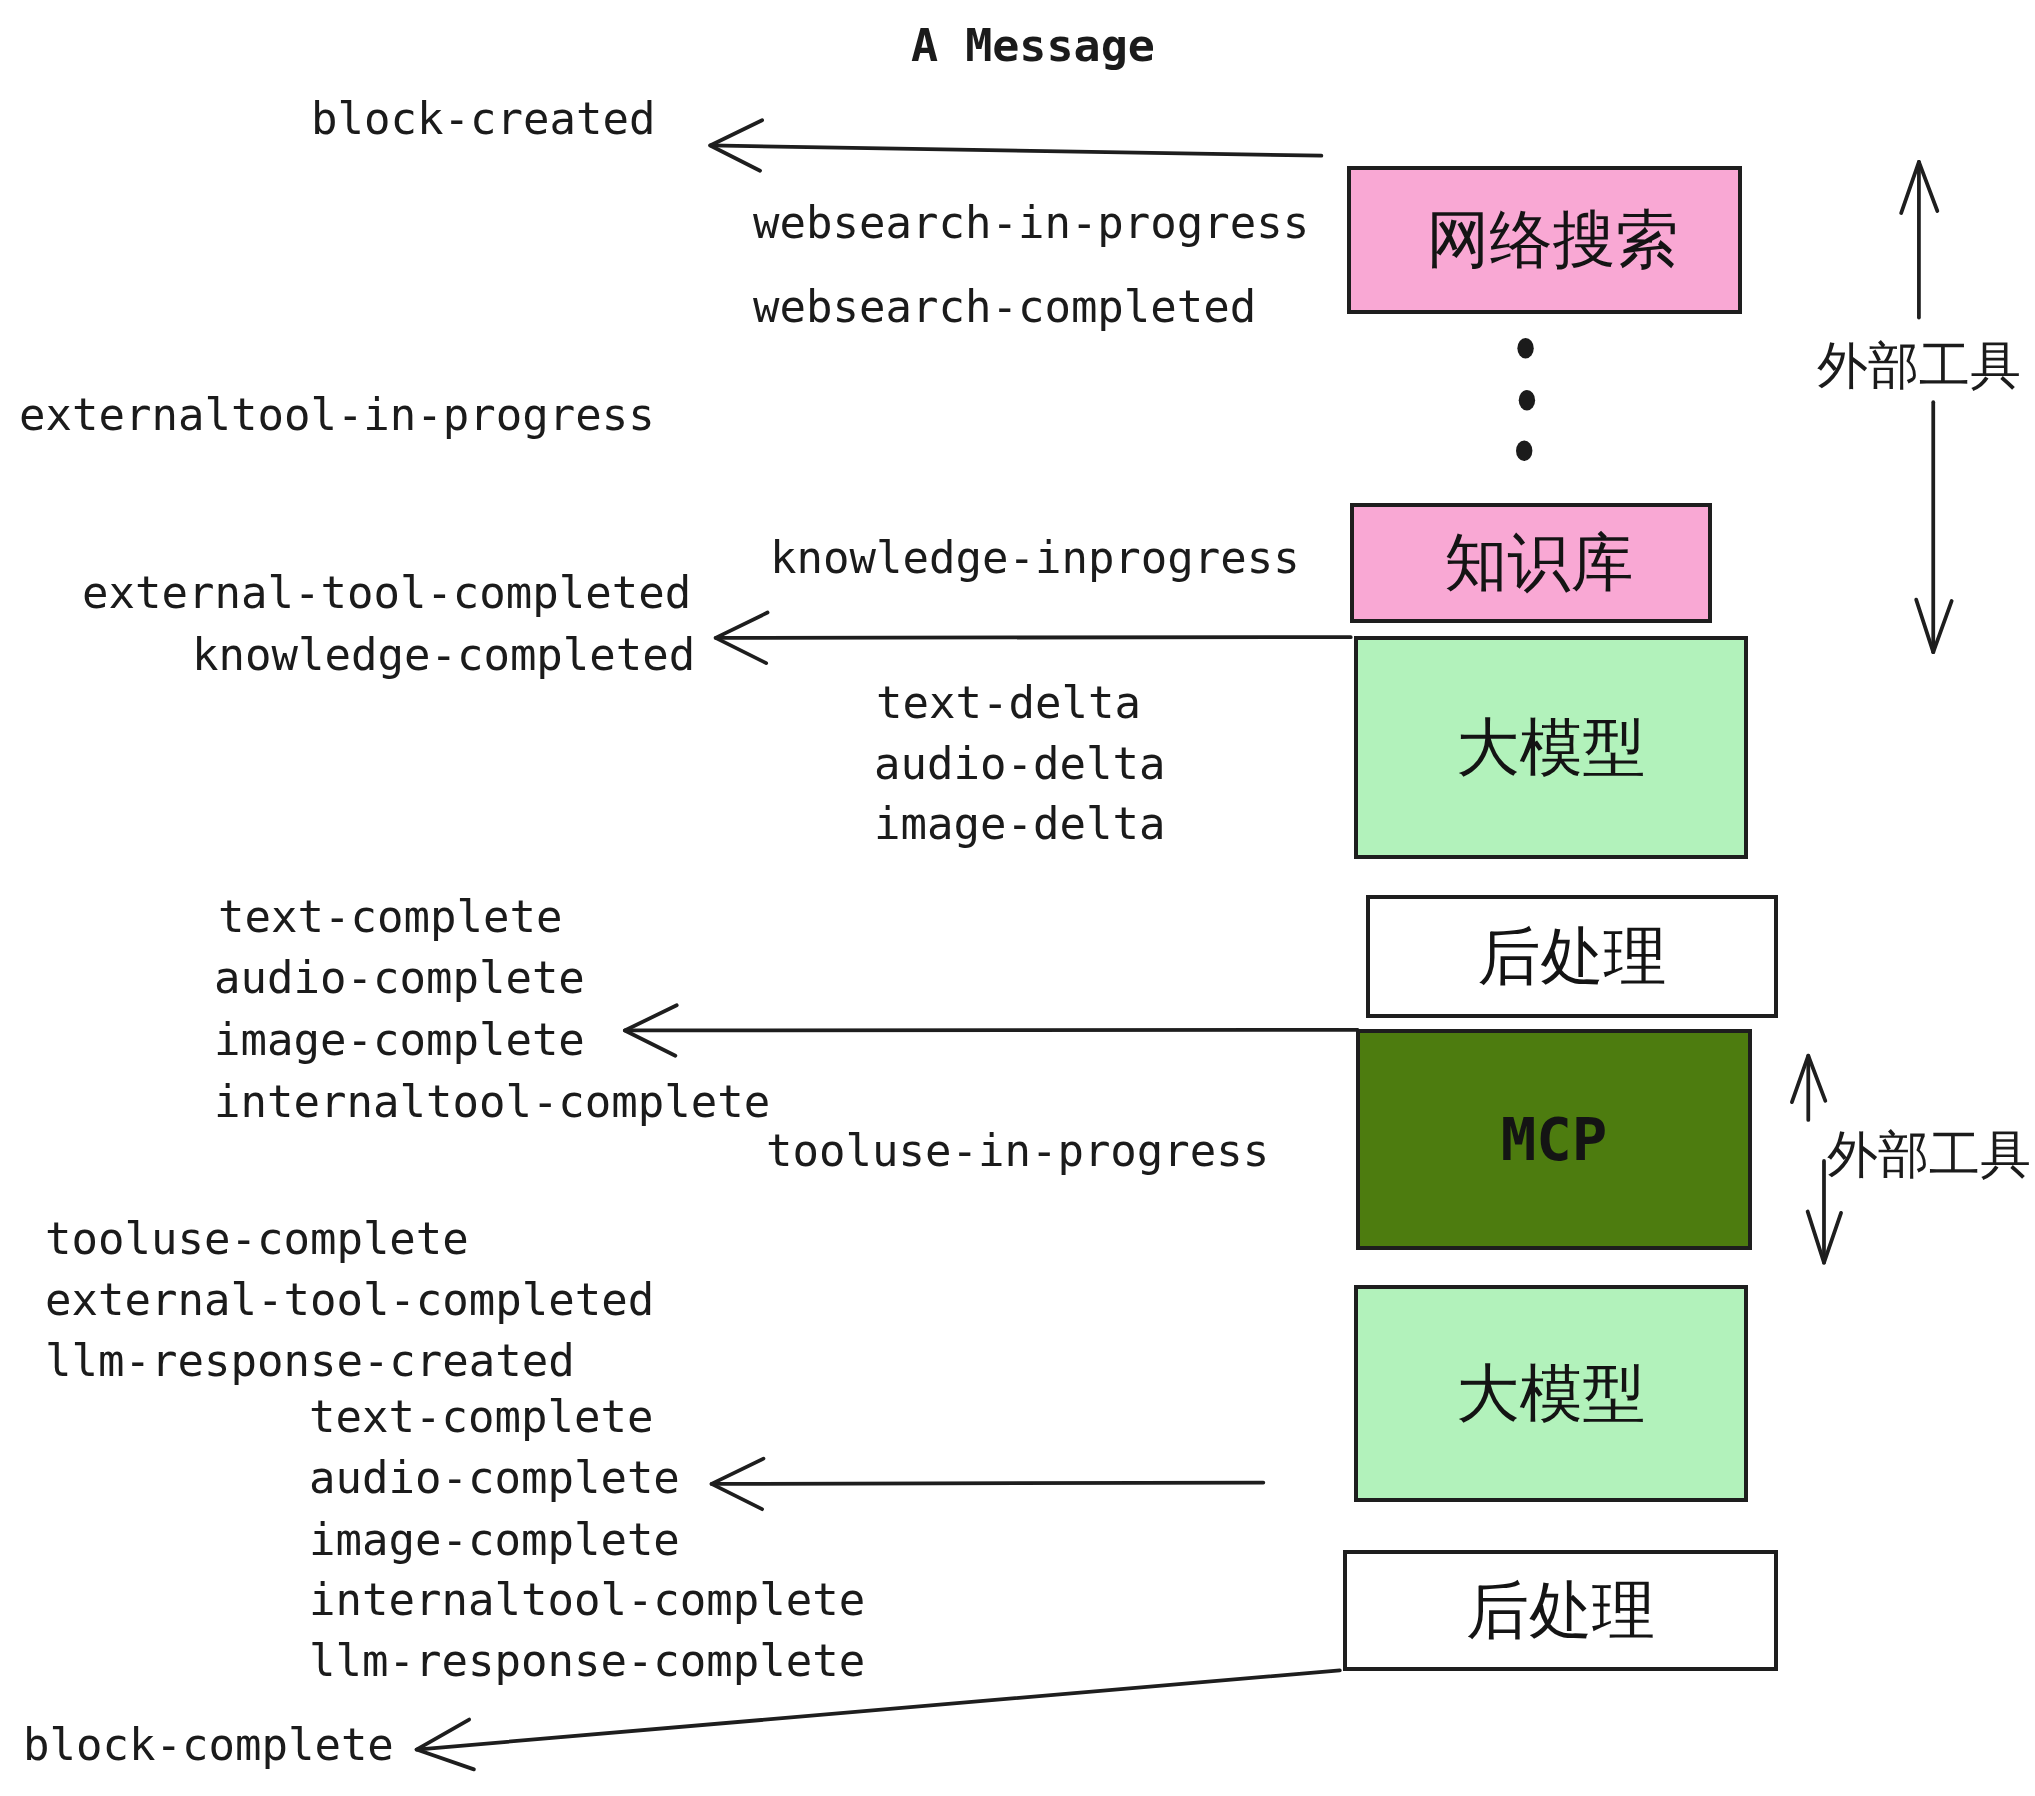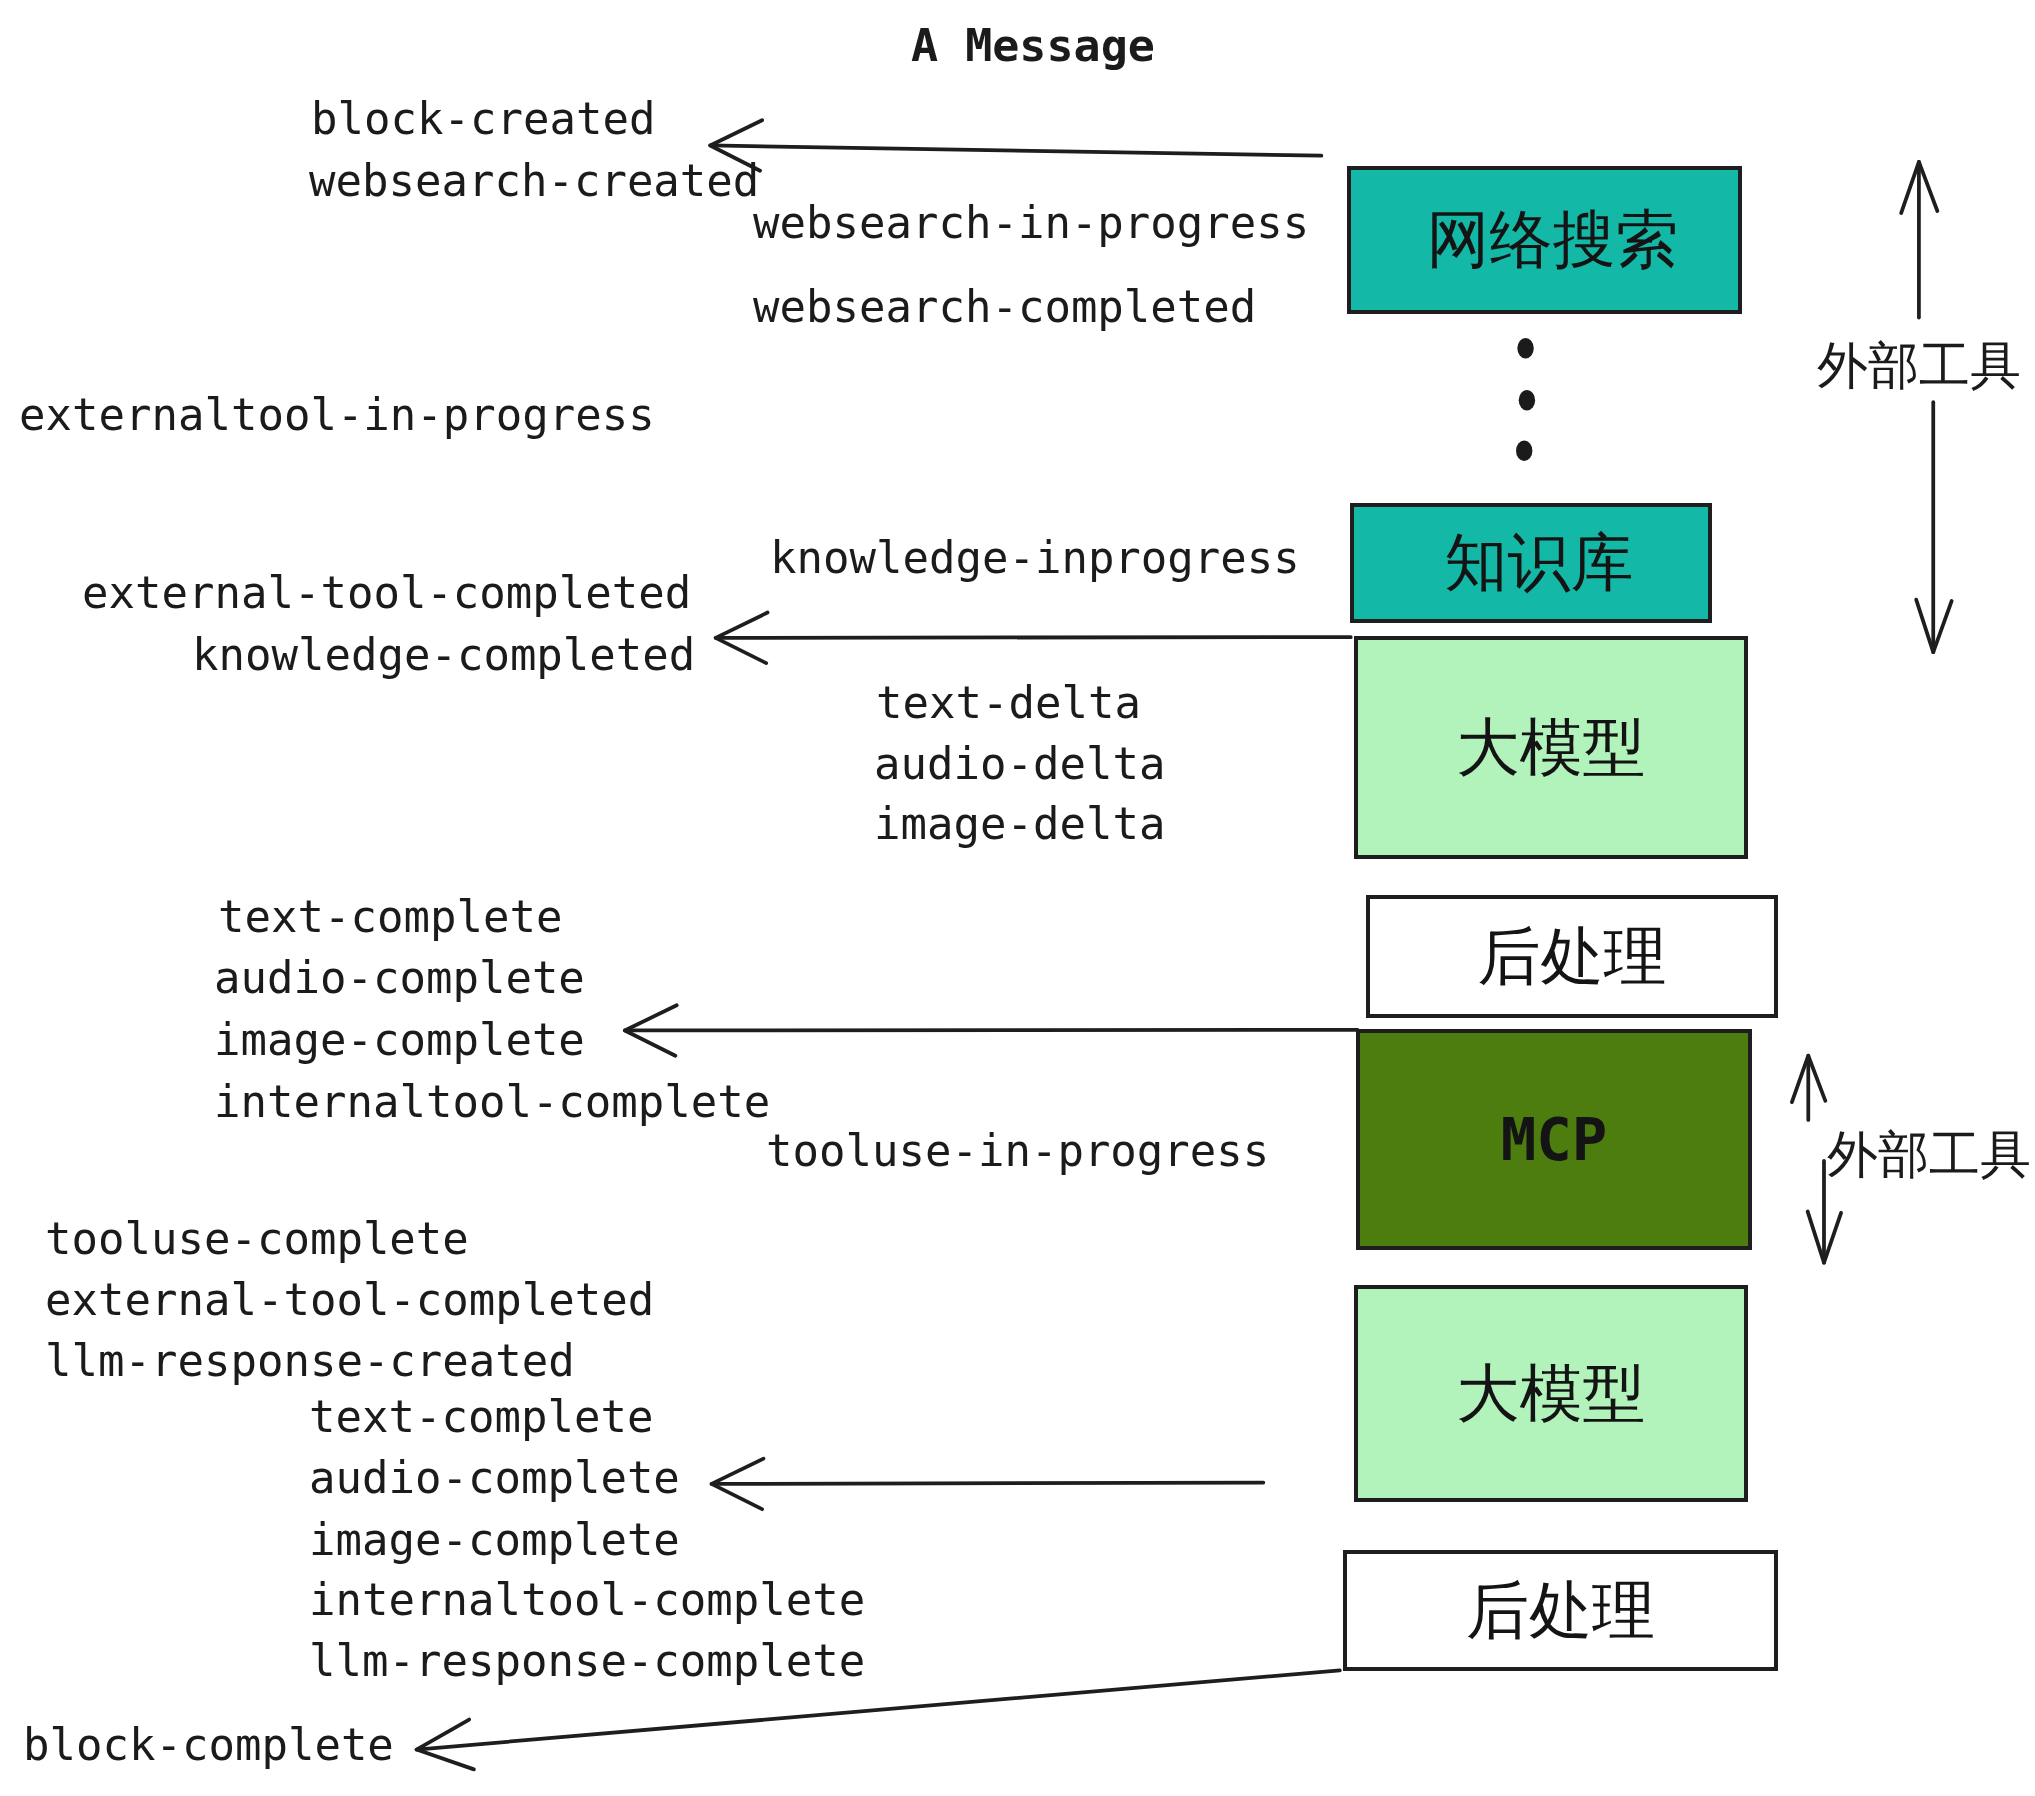--- a/index.html
+++ b/index.html
@@ -38,21 +38,21 @@
     font-family:"Liberation Sans",sans-serif;
     font-size:63px;
     color:#141414;
     white-space:nowrap;
   }
   .node .node-label.mono{
     font-family:"DejaVu Sans Mono",monospace;
     font-size:59px;
     font-weight:600;
   }
-  .pink{background:#14b8a6;padding-left:16px;}
+  .pink{background:#f9a8d4;padding-left:16px;}
   .green{background:#b2f2bb;}
   .yellow{background:#4d7c0f;}
   .white{background:#ffffff;}
   .side-label{
     position:absolute;
     font-family:Liberation Mono, monospace;
     font-size:51px;
     color:#1b1b1b;
     white-space:nowrap;
   }
@@ -118,21 +118,20 @@
     <g fill="#1b1b1b">
       <ellipse cx="2234" cy="510" rx="12" ry="15"></ellipse>
       <ellipse cx="2236" cy="586" rx="12" ry="15"></ellipse>
       <ellipse cx="2232" cy="660" rx="12" ry="15"></ellipse>
     </g>
   </svg>
 
   <div class="title" style="left:911px;top:19px">A Message</div>
 
   <div class="event" style="left:311px;top:97px">block-created</div>
-  <div class="event" style="left:309px;top:159px">websearch-created</div>
   <div class="event" style="left:753px;top:285px">websearch-completed</div>
   <div class="event" style="left:753px;top:201px">websearch-in-progress</div>
   <div class="event" style="left:19px;top:393px">externaltool-in-progress</div>
   <div class="event" style="left:770px;top:536px">knowledge-inprogress</div>
   <div class="event" style="left:82px;top:571px">external-tool-completed</div>
   <div class="event" style="left:192px;top:633px">knowledge-completed</div>
   <div class="event" style="left:876px;top:681px">text-delta</div>
   <div class="event" style="left:874px;top:742px">audio-delta</div>
   <div class="event" style="left:874px;top:802px">image-delta</div>
   <div class="event" style="left:218px;top:895px">text-complete</div>

